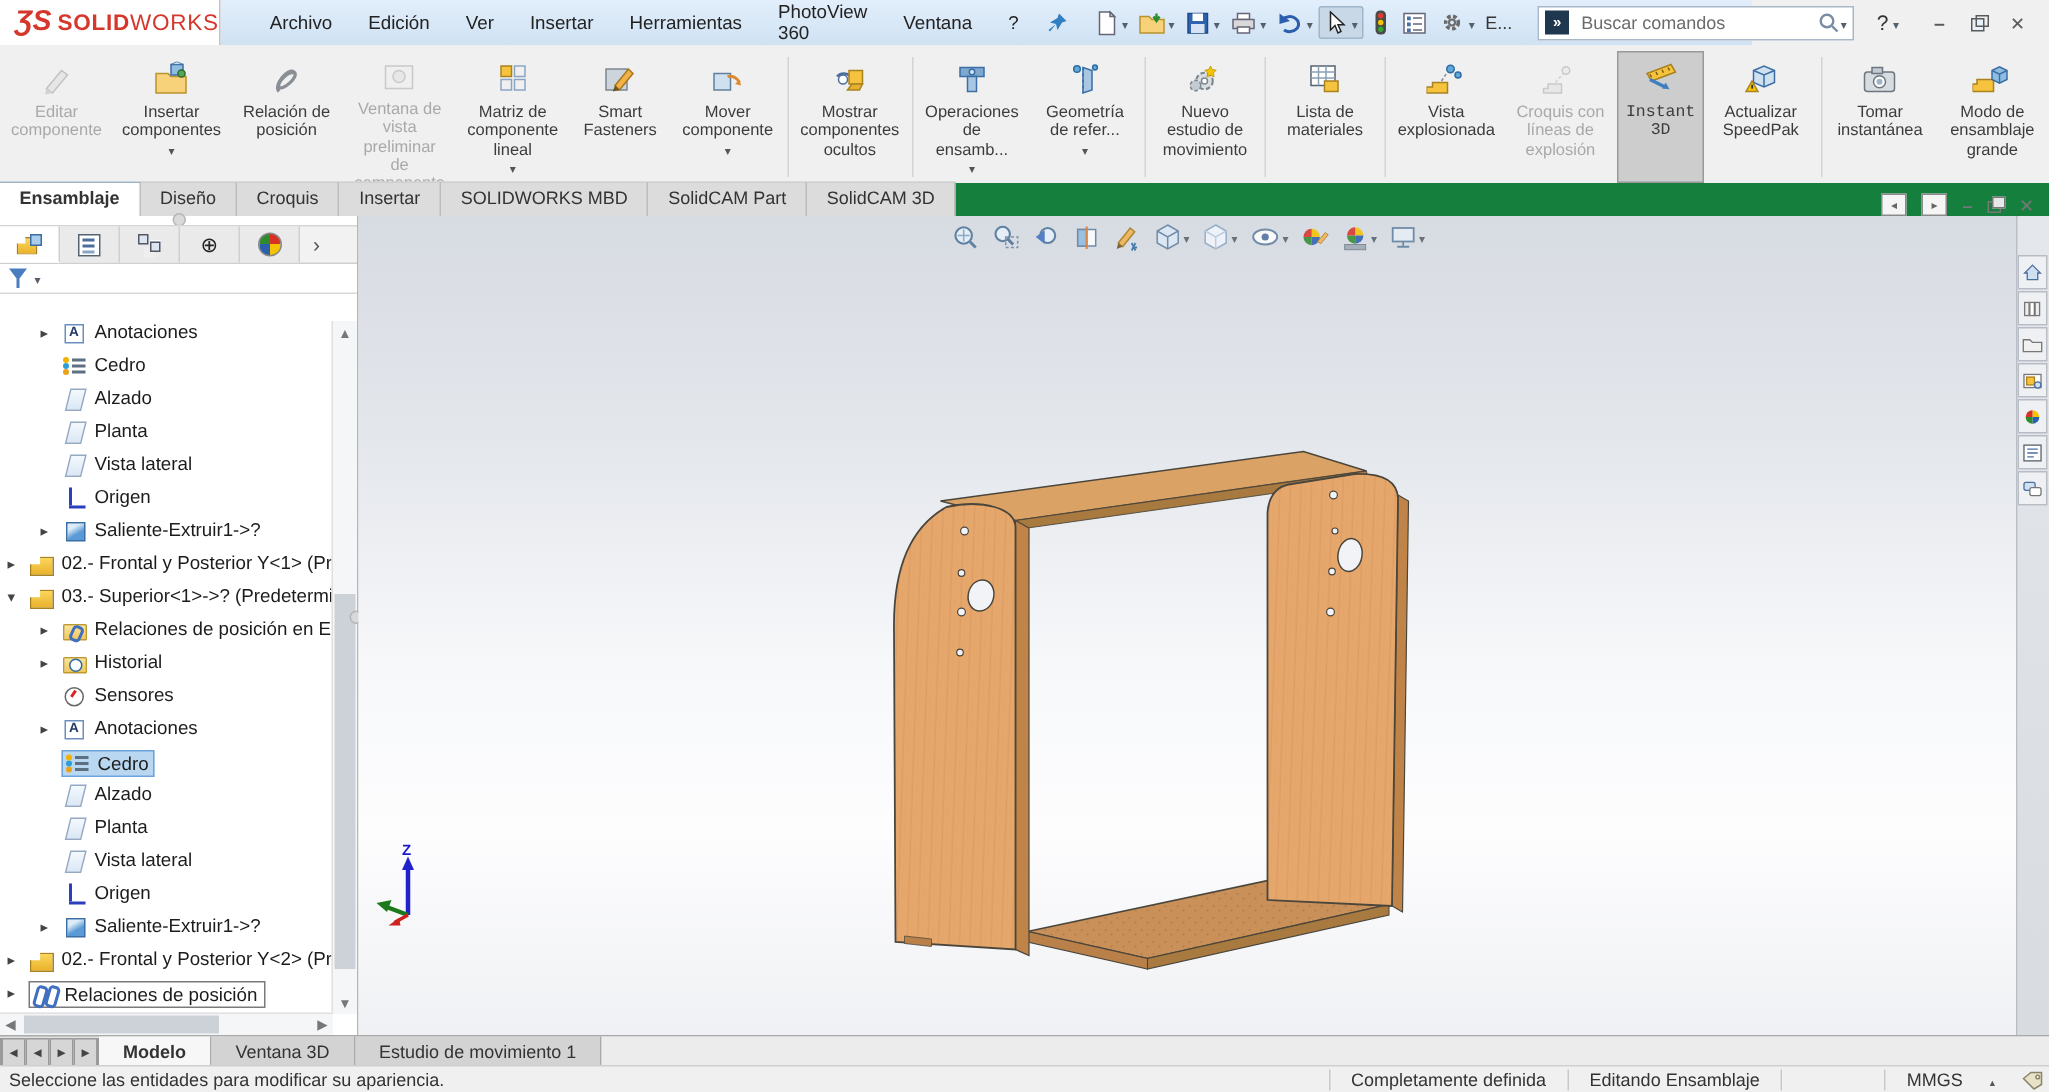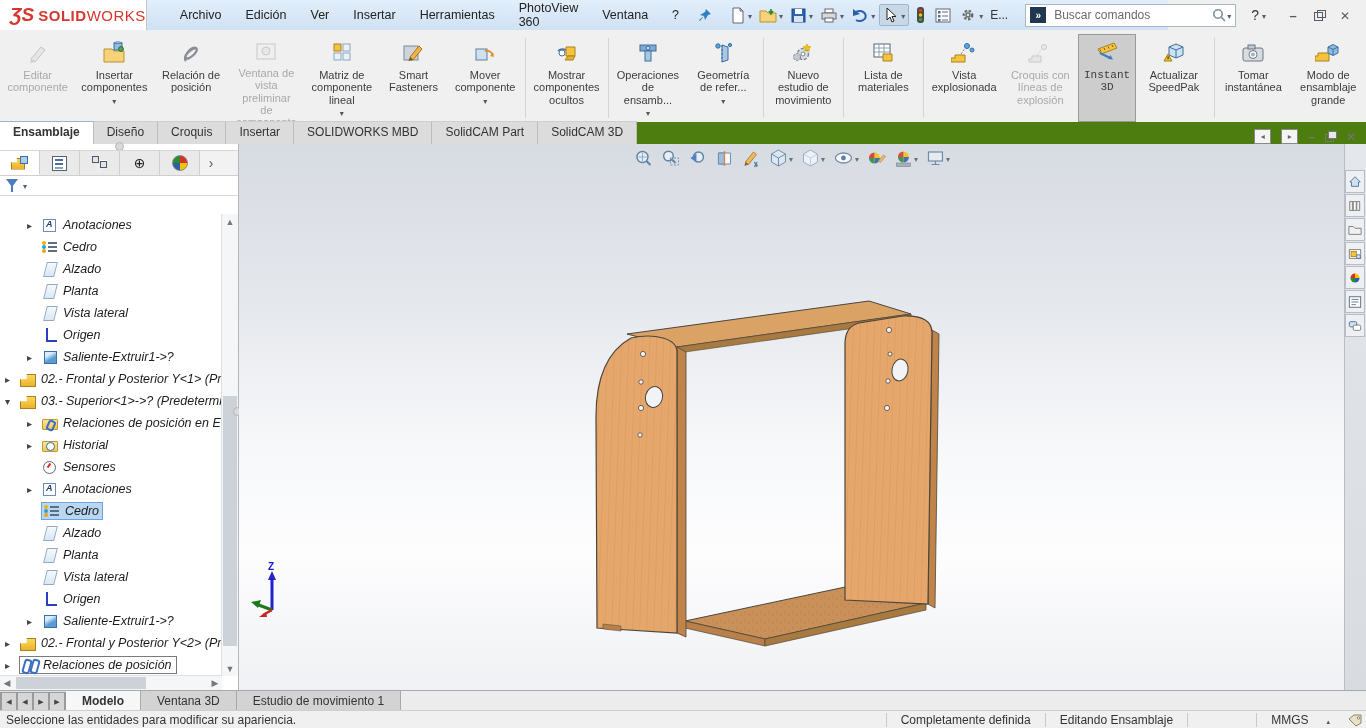--- a/index.html
+++ b/index.html
@@ -41,21 +41,21 @@
   .rbtn .ricon{width:28px;height:26px;display:flex;align-items:center;justify-content:center;}
   .rbtn .rlbl{margin-top:3px;max-width:92px;}
   .rbtn.dis{color:#a9a9a9;}
   .rbtn.dis .ricon{filter:grayscale(1) opacity(.45);}
   .rbtn.act{background:#cdcdcd;border:1px solid #999;font-family:Liberation Mono, monospace;}
   .rsep{width:1px;background:#d4d4d4;margin:4px 2px;}
   .rbtn .drop{height:10px;display:block;}
   .rbtn .drop::before{content:"▾";font-size:8px;color:#555;}
 
   
-  #tabrow{position:absolute;left:0;top:122px;width:1366px;height:22px;background:#4d7c0f;border-bottom:1px solid #b9c6d0;display:flex;align-items:flex-end;}
+  #tabrow{position:absolute;left:0;top:122px;width:1366px;height:22px;background:#15803d;border-bottom:1px solid #b9c6d0;display:flex;align-items:flex-end;}
   .rtab{padding:3px 13px;font-size:12px;color:#333;background:#dcdcdc;border-right:1px solid #bdbdbd;border-top:1px solid #cfcfcf;height:16px;}
   .rtab.active{background:#fff;font-weight:bold;border-top:1px solid #9fb4c4;}
   #docctl{margin-left:auto;display:flex;align-items:center;gap:10px;padding-right:10px;}
   .pane-btn{width:15px;height:13px;border:1px solid #8a8a8a;display:flex;align-items:center;justify-content:center;background:#f5f5f5;}
   .pane-btn::before{font-size:8px;color:#666;}
   .pane-left::before{content:"◂";}
   .pane-right::before{content:"▸";}
   .doc-min::before{content:"–";color:#777;font-weight:bold;}
   .doc-restore{position:relative;width:11px;height:11px;}
   .doc-restore::before{content:"";position:absolute;left:0;top:3px;width:7px;height:6px;border:1px solid #777;}
@@ -73,21 +73,21 @@
   .fmtab.active{background:#fff;border-bottom:1px solid #fff;}
   .fmtab-more{width:22px;display:flex;align-items:center;justify-content:center;color:#555;font-size:14px;}
   #filter-row{position:absolute;left:0;top:31px;width:100%;height:21px;border-bottom:1px solid #d9d9d9;display:flex;align-items:center;padding-left:5px;box-sizing:border-box;}
   .funnel{position:relative;width:15px;height:15px;}
   .funnel::before{content:"";position:absolute;left:1px;top:1px;border-left:6px solid transparent;border-right:6px solid transparent;border-top:8px solid #4a7dbf;}
   .funnel::after{content:"";position:absolute;left:6px;top:8px;width:2px;height:6px;background:#4a7dbf;}
   #filter-row .car{margin-left:3px;}
 
   
   #tree{position:absolute;left:0;top:70px;width:222px;height:462px;overflow:hidden;}
-  .trow{display:flex;align-items:center;height:22px;white-space:nowrap;font-size:12.5px;color:#1c1c1c;font-style:italic;}
+  .trow{display:flex;align-items:flex-start;height:22px;white-space:nowrap;font-size:12.5px;color:#1c1c1c;}
   .trow.lvl0{padding-left:5px;}
   .trow.lvl1{padding-left:27px;}
   .exp{width:14px;flex:none;display:inline-block;}
   .exp.c::before{content:"▸";font-size:10px;color:#444;}
   .exp.o::before{content:"▾";font-size:10px;color:#444;}
   .selwrap{display:flex;align-items:center;background:#b9d7f1;border:1px solid #6da4dd;padding:0 3px 0 1px;}
   .bxwrap{display:flex;align-items:center;border:1px solid #7a7a7a;background:#fff;padding:0 4px 0 1px;}
 
   
   .ti{width:19px;height:16px;margin-right:3px;position:relative;display:inline-block;flex:none;}

